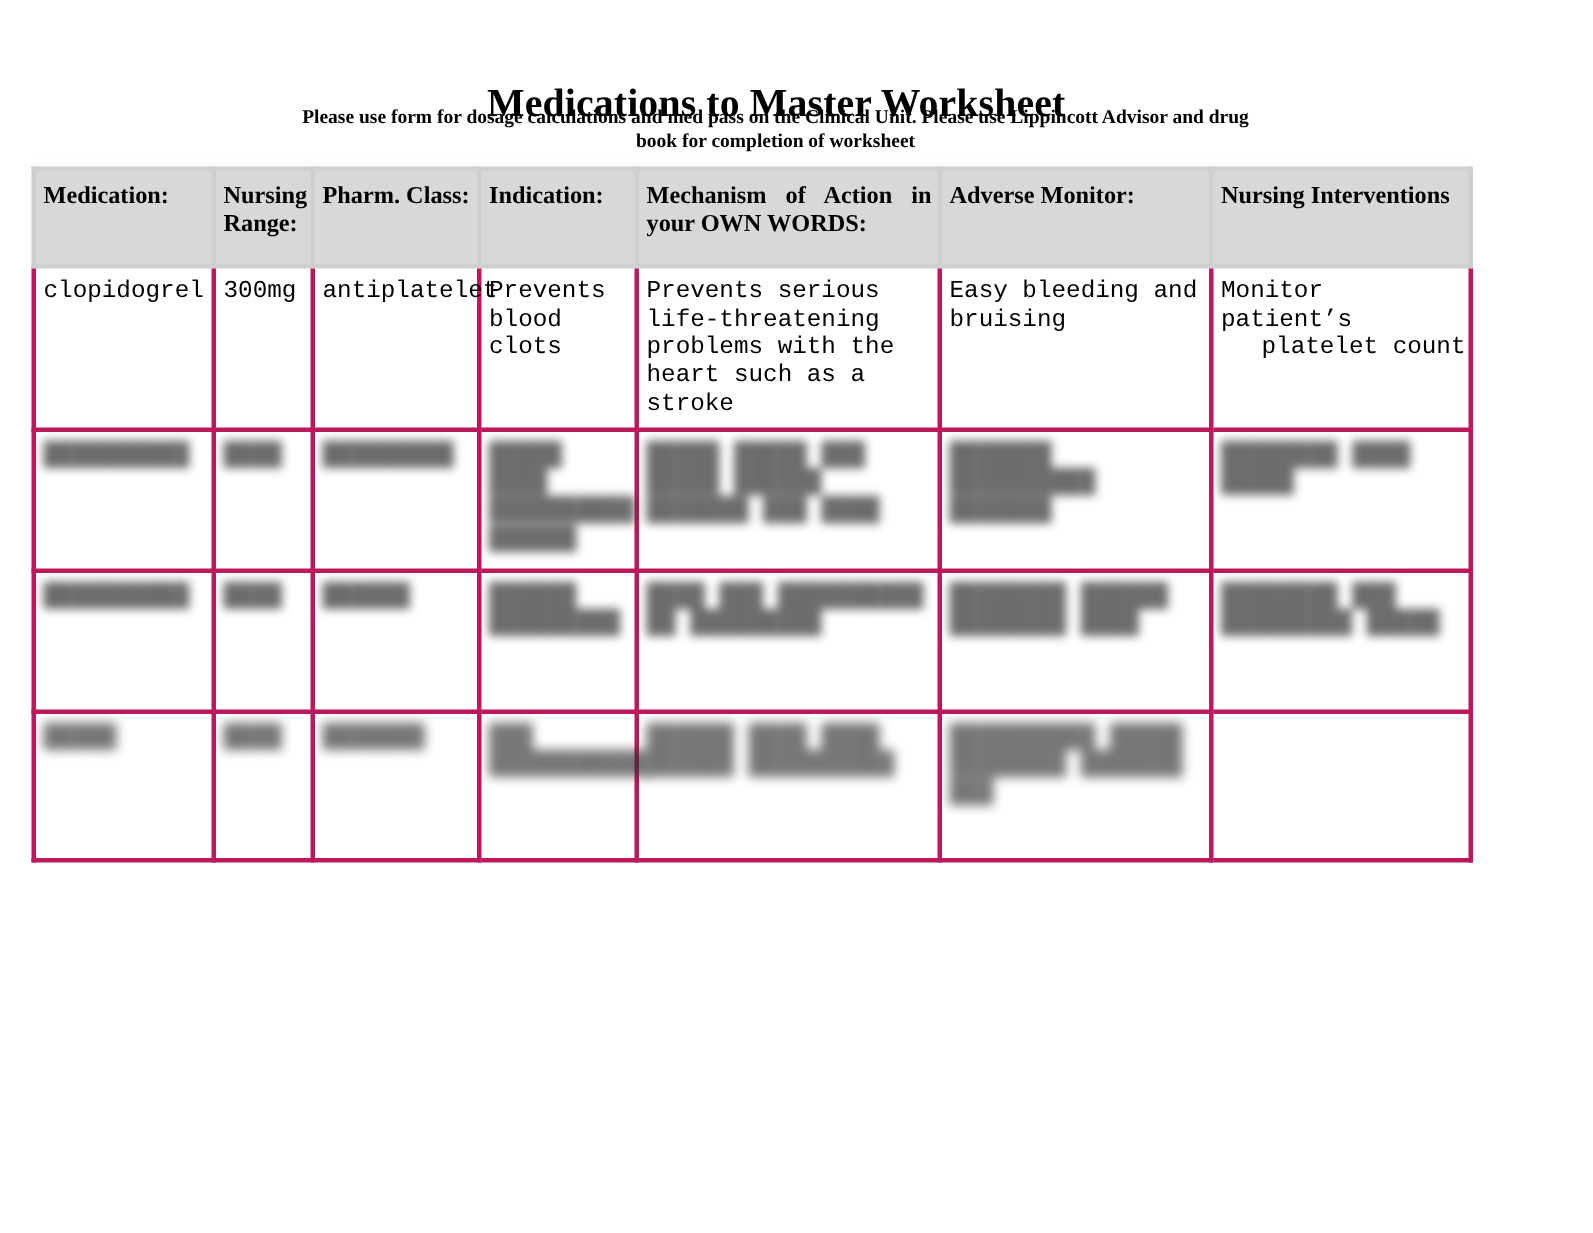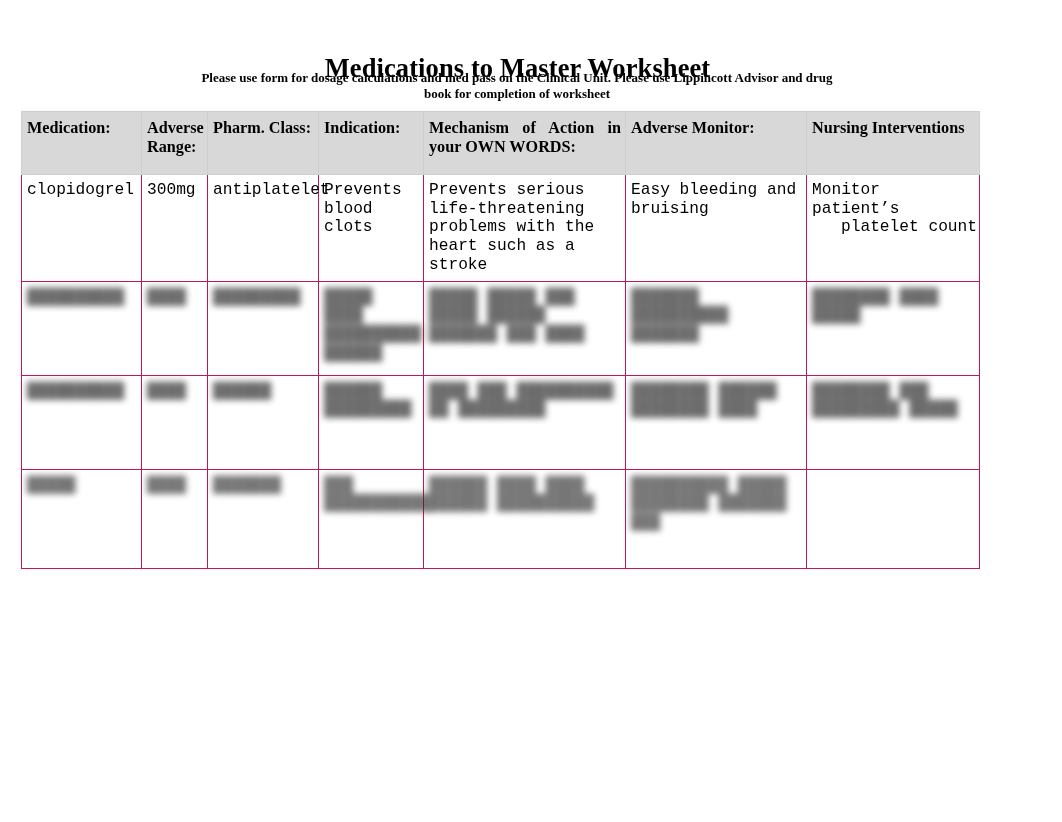--- a/index.html
+++ b/index.html
@@ -56,21 +56,21 @@
     width: 958px;
   }
   table.worksheet {
     border-collapse: collapse;
     table-layout: fixed;
     width: 958px;
     font-size: 16.2px;
   }
   table.worksheet th,
   table.worksheet td {
-    border: 1px solid #be185d;
+    border: 3px solid #be185d;
     vertical-align: top;
     padding: 6px 4px 6px 5px;
     line-height: 1.155;
     font-weight: normal;
     text-align: left;
   }
   table.worksheet thead th {
     background: #d8d8d8;
     font-weight: bold;
     border-color: #cfcfcf;
@@ -159,21 +159,21 @@
           <col class="c-class">
           <col class="c-ind">
         <col class="c-moa">
           <col class="c-adv">
           <col class="c-nurse">
       </colgroup>
       <thead>
         <tr>
           <th class="h-med">Medication:</th>
           <th class="h-dose">
-            <span>Adverse</span><br>
+            <span>Nursing</span><br>
             <span>Range:</span>
           </th>
           <th class="h-class">Pharm. Class:</th>
           <th class="h-ind">Indication:</th>
           <th class="h-moa">
             <span>Mechanism of Action in</span>
             <span class="ln2">your OWN WORDS:</span>
           </th>
           <th class="h-adv">Adverse Monitor:</th>
           <th class="h-nurse">Nursing Interventions</th>

